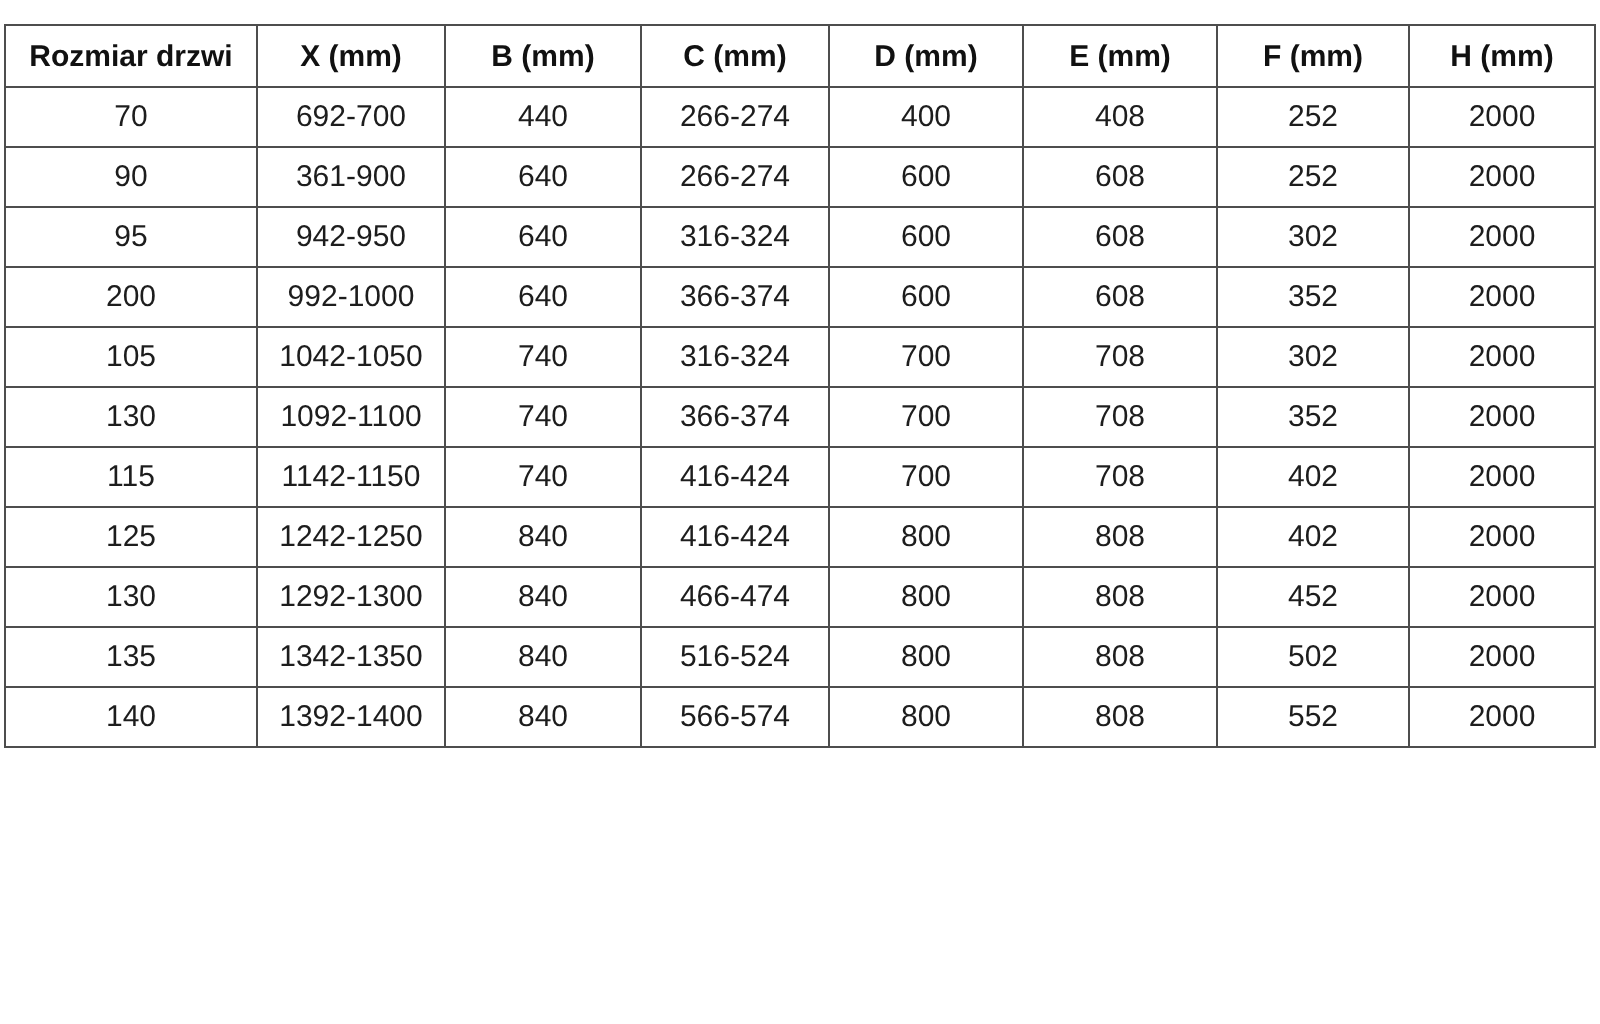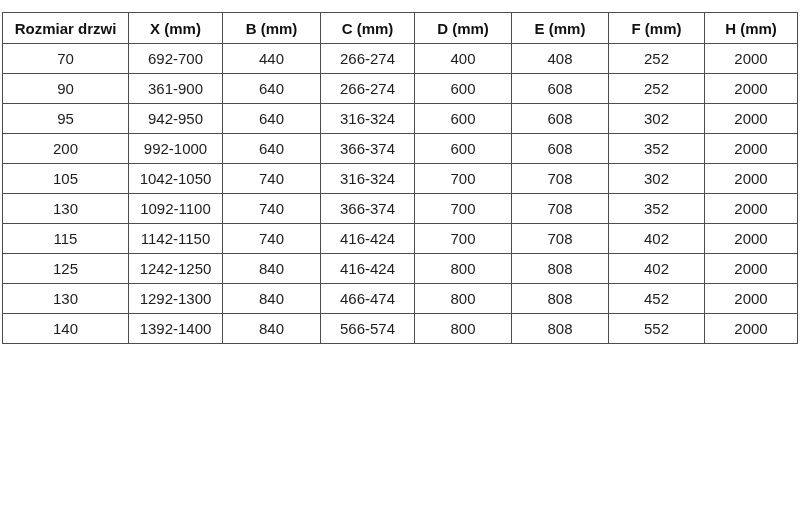--- a/index.html
+++ b/index.html
@@ -159,20 +159,30 @@
           <td>130</td>
           <td>1292-1300</td>
           <td>840</td>
           <td>466-474</td>
           <td>800</td>
           <td>808</td>
           <td>452</td>
           <td>2000</td>
         </tr>
         <tr>
+          <td>135</td>
+          <td>1342-1350</td>
+          <td>840</td>
+          <td>516-524</td>
+          <td>800</td>
+          <td>808</td>
+          <td>502</td>
+          <td>2000</td>
+        </tr>
+        <tr>
           <td>140</td>
           <td>1392-1400</td>
           <td>840</td>
           <td>566-574</td>
           <td>800</td>
           <td>808</td>
           <td>552</td>
           <td>2000</td>
         </tr>
       </tbody>

